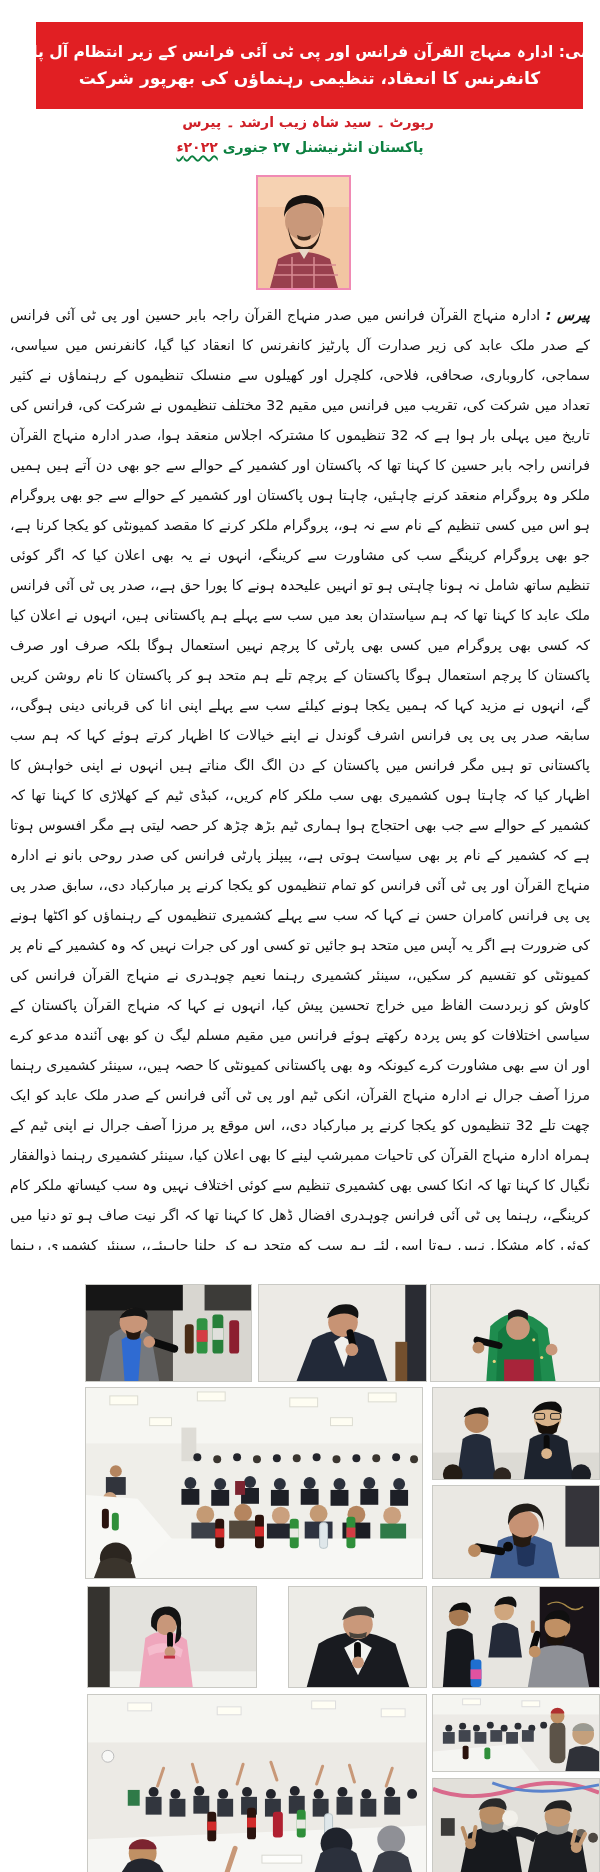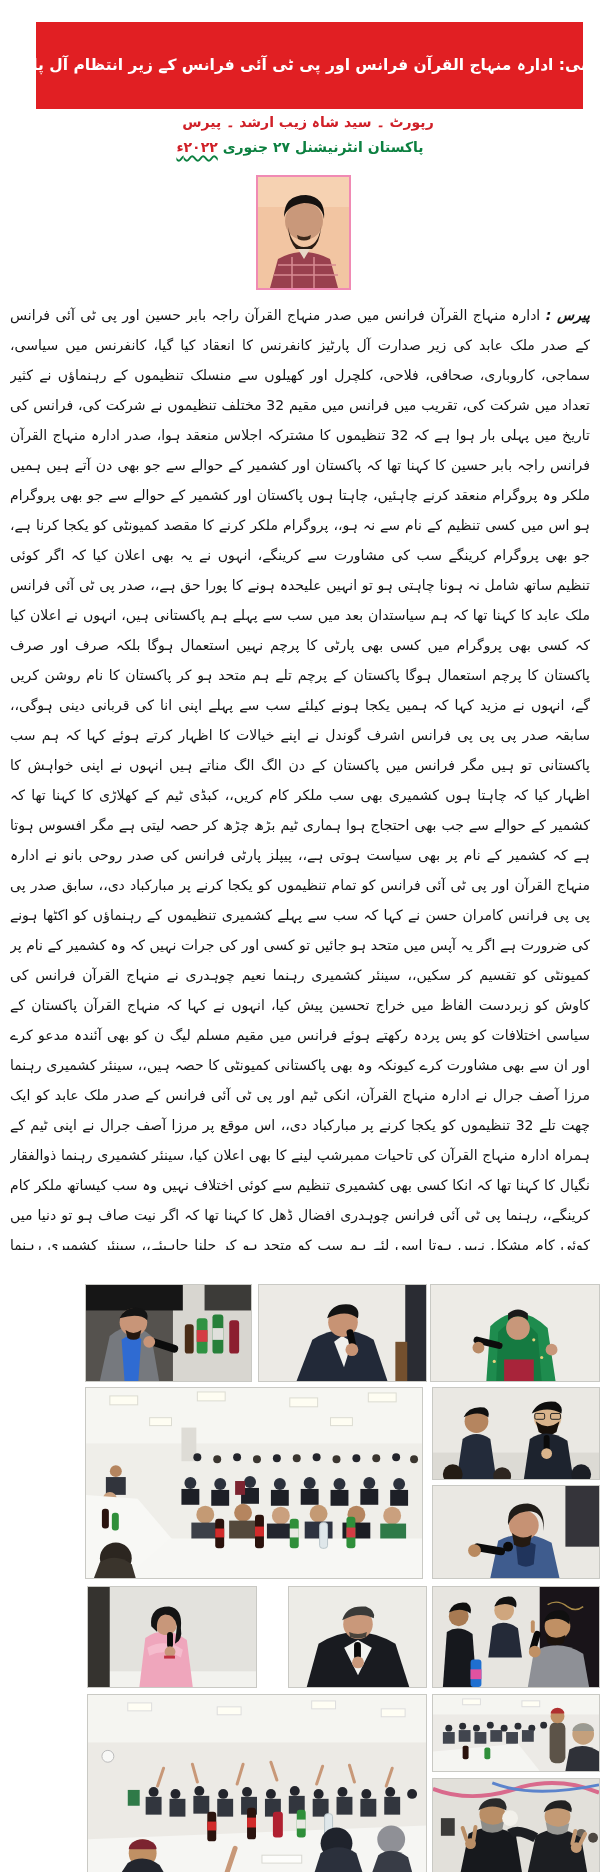--- a/index.html
+++ b/index.html
@@ -43,20 +43,21 @@
   .p11{left:392px;top:1678px;width:168px;height:78px;}
   .p12{left:392px;top:1762px;width:168px;height:95px;}
 </style>
 </head>
 <body>
 
 <div class="page">
 
   <div class="banner">
     <div class="banner-line l1">جرمنی:  ادارہ منہاج القرآن فرانس اور پی ٹی آئی فرانس کے زیر انتظام آل پارٹیز</div>
+    <div class="banner-line l2">کانفرنس کا انعقاد، تنظیمی رہنماؤں کی بھرپور شرکت</div>
   </div>
 
   <div class="byline">رپورٹ ۔ سید شاہ زیب ارشد ۔ پیرس</div>
 
   <div class="dateline">
     <span>پاکستان انٹرنیشنل</span>
     <span>۲۷ جنوری</span>
     <span class="year">۲۰۲۲ء</span>
   </div>
 

